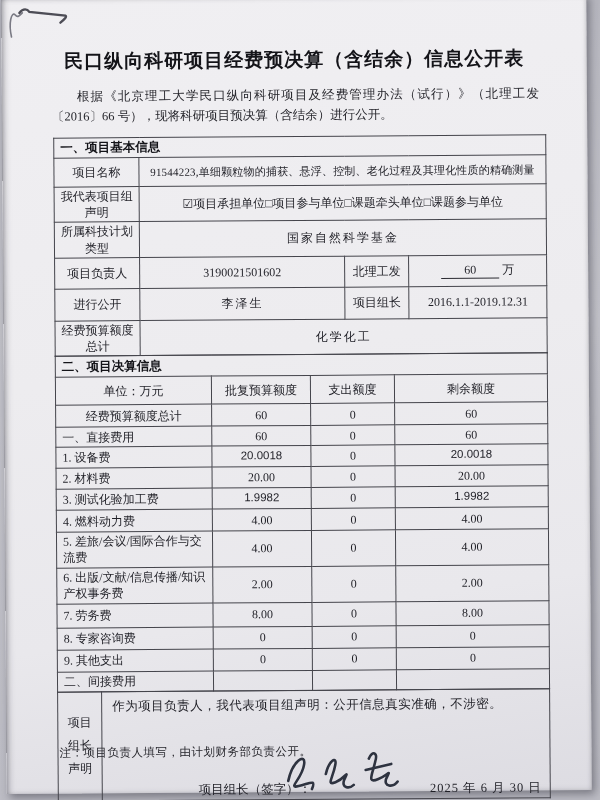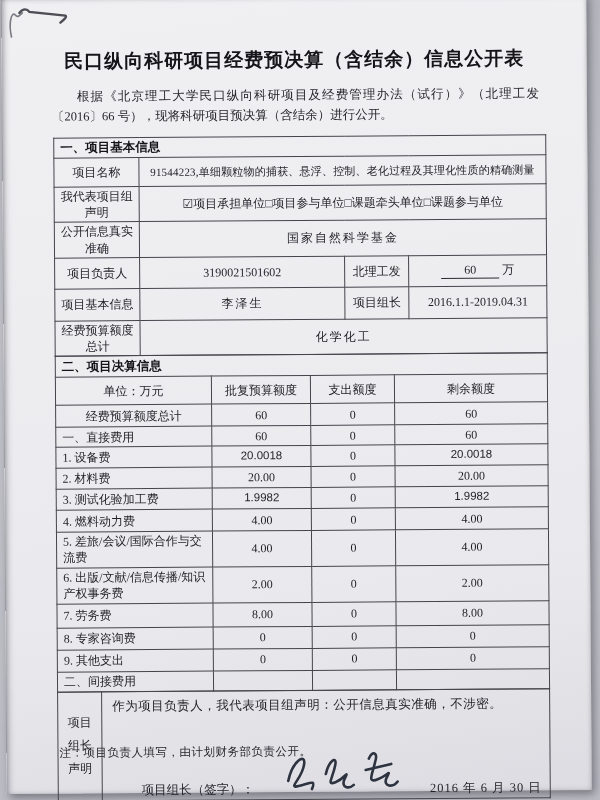--- a/index.html
+++ b/index.html
@@ -45,21 +45,21 @@
   .sans-num{font-family:"Liberation Sans","DejaVu Sans",sans-serif;font-size:11.5px;}
   .uline{display:inline-block;min-width:58px;border-bottom:1px solid #2b2b32;text-align:center;}
   .funds-unit{margin-left:3px;}
   .rh20{height:20px}.rh21{height:21px}.rh22{height:22px}.rh24{height:24px}
   .rh28{height:28px}.rh29{height:29px}.rh30{height:30px}.rh31{height:31px}
   .rh32{height:32px}.rh34{height:34px}.rh36{height:36px}
   .decl-label{line-height:1.95;font-size:12px;padding:19px 9px;}
   .decl-cell{position:relative;text-align:left;vertical-align:top;height:70px;padding:6px 8px 4px 10px;}
   .statement{font-size:12.5px;letter-spacing:.5px;}
   .sign-row{position:absolute;left:0;right:8px;bottom:1px;display:flex;align-items:flex-end;font-size:12.5px;}
-  .sign-label{margin-left:39px;}
+  .sign-label{margin-left:96px;}
   .sign-date{margin-left:auto;letter-spacing:1px;}
   .sig-svg{position:absolute;left:175px;bottom:2px;pointer-events:none;}
   .note{
     position:absolute;left:53px;top:749px;width:500px;
     font-size:11.5px;letter-spacing:.5px;color:#26262c;
   }
   .pen-mark{position:absolute;left:4px;top:2px;}
 </style>
 </head>
 <body>
@@ -90,34 +90,34 @@
       </tr>
       <tr class="rh29">
         <td>项目名称</td>
         <td colspan="3" style="font-size:11px;letter-spacing:.2px">91544223,单细颗粒物的捕获、悬浮、控制、老化过程及其理化性质的精确测量</td>
       </tr>
       <tr class="rh34">
         <td>我代表项目组声明</td>
         <td colspan="3">☑项目承担单位□项目参与单位□课题牵头单位□课题参与单位</td>
       </tr>
       <tr class="rh32">
-        <td>公开信息真实准确</td>
+        <td>所属科技计划类型</td>
         <td colspan="3" style="letter-spacing:2px">国家自然科学基金</td>
       </tr>
       <tr class="rh31">
         <td>项目负责人</td>
         <td>3190021501602</td>
         <td>北理工发</td>
         <td><span class="uline">60</span><span class="funds-unit">万</span></td>
       </tr>
       <tr class="rh32">
-        <td>项目基本信息</td>
+        <td>进行公开</td>
         <td style="letter-spacing:2px">李泽生</td>
         <td>项目组长</td>
-        <td>2016.1.1-2019.04.31</td>
+        <td>2016.1.1-2019.12.31</td>
       </tr>
       <tr class="rh32">
         <td>经费预算额度总计</td>
         <td colspan="3" style="letter-spacing:2px">化学化工</td>
       </tr>
     </tbody>
       </table>
 
     <table>
       <colgroup>
@@ -224,21 +224,21 @@
           <svg class="sig-svg" width="130" height="52" viewBox="0 0 130 52" aria-label="李泽生">
             <g fill="none" stroke="#2e3340" stroke-width="2.6" stroke-linecap="round" stroke-linejoin="round" transform="rotate(-4 65 26)">
               <path d="M10,32 C16,12 30,5 27,17 C24,31 8,40 20,38 C32,36 38,32 33,42"></path>
               <path d="M48,28 C52,15 61,10 58,20 C55,32 47,40 57,37 C67,34 72,24 66,35 C62,43 70,45 75,41"></path>
               <path d="M92,16 C96,8 102,10 98,20 C94,33 88,41 100,37 C110,34 114,27 108,37 C104,45 114,47 119,41"></path>
               <path d="M88,27 L114,23"></path>
             </g>
           </svg>
           <div class="sign-row">
             <span class="sign-label">项目组长（签字）：</span>
-            <span class="sign-date">2016 年 6 月 30 日</span>
+            <span class="sign-date">2025 年 6 月 30 日</span>
           </div>
         </td>
       </tr>
     </tbody>
       </table>
 
   </div>
 
   <div class="note">注：项目负责人填写，由计划财务部负责公开。</div>
 

